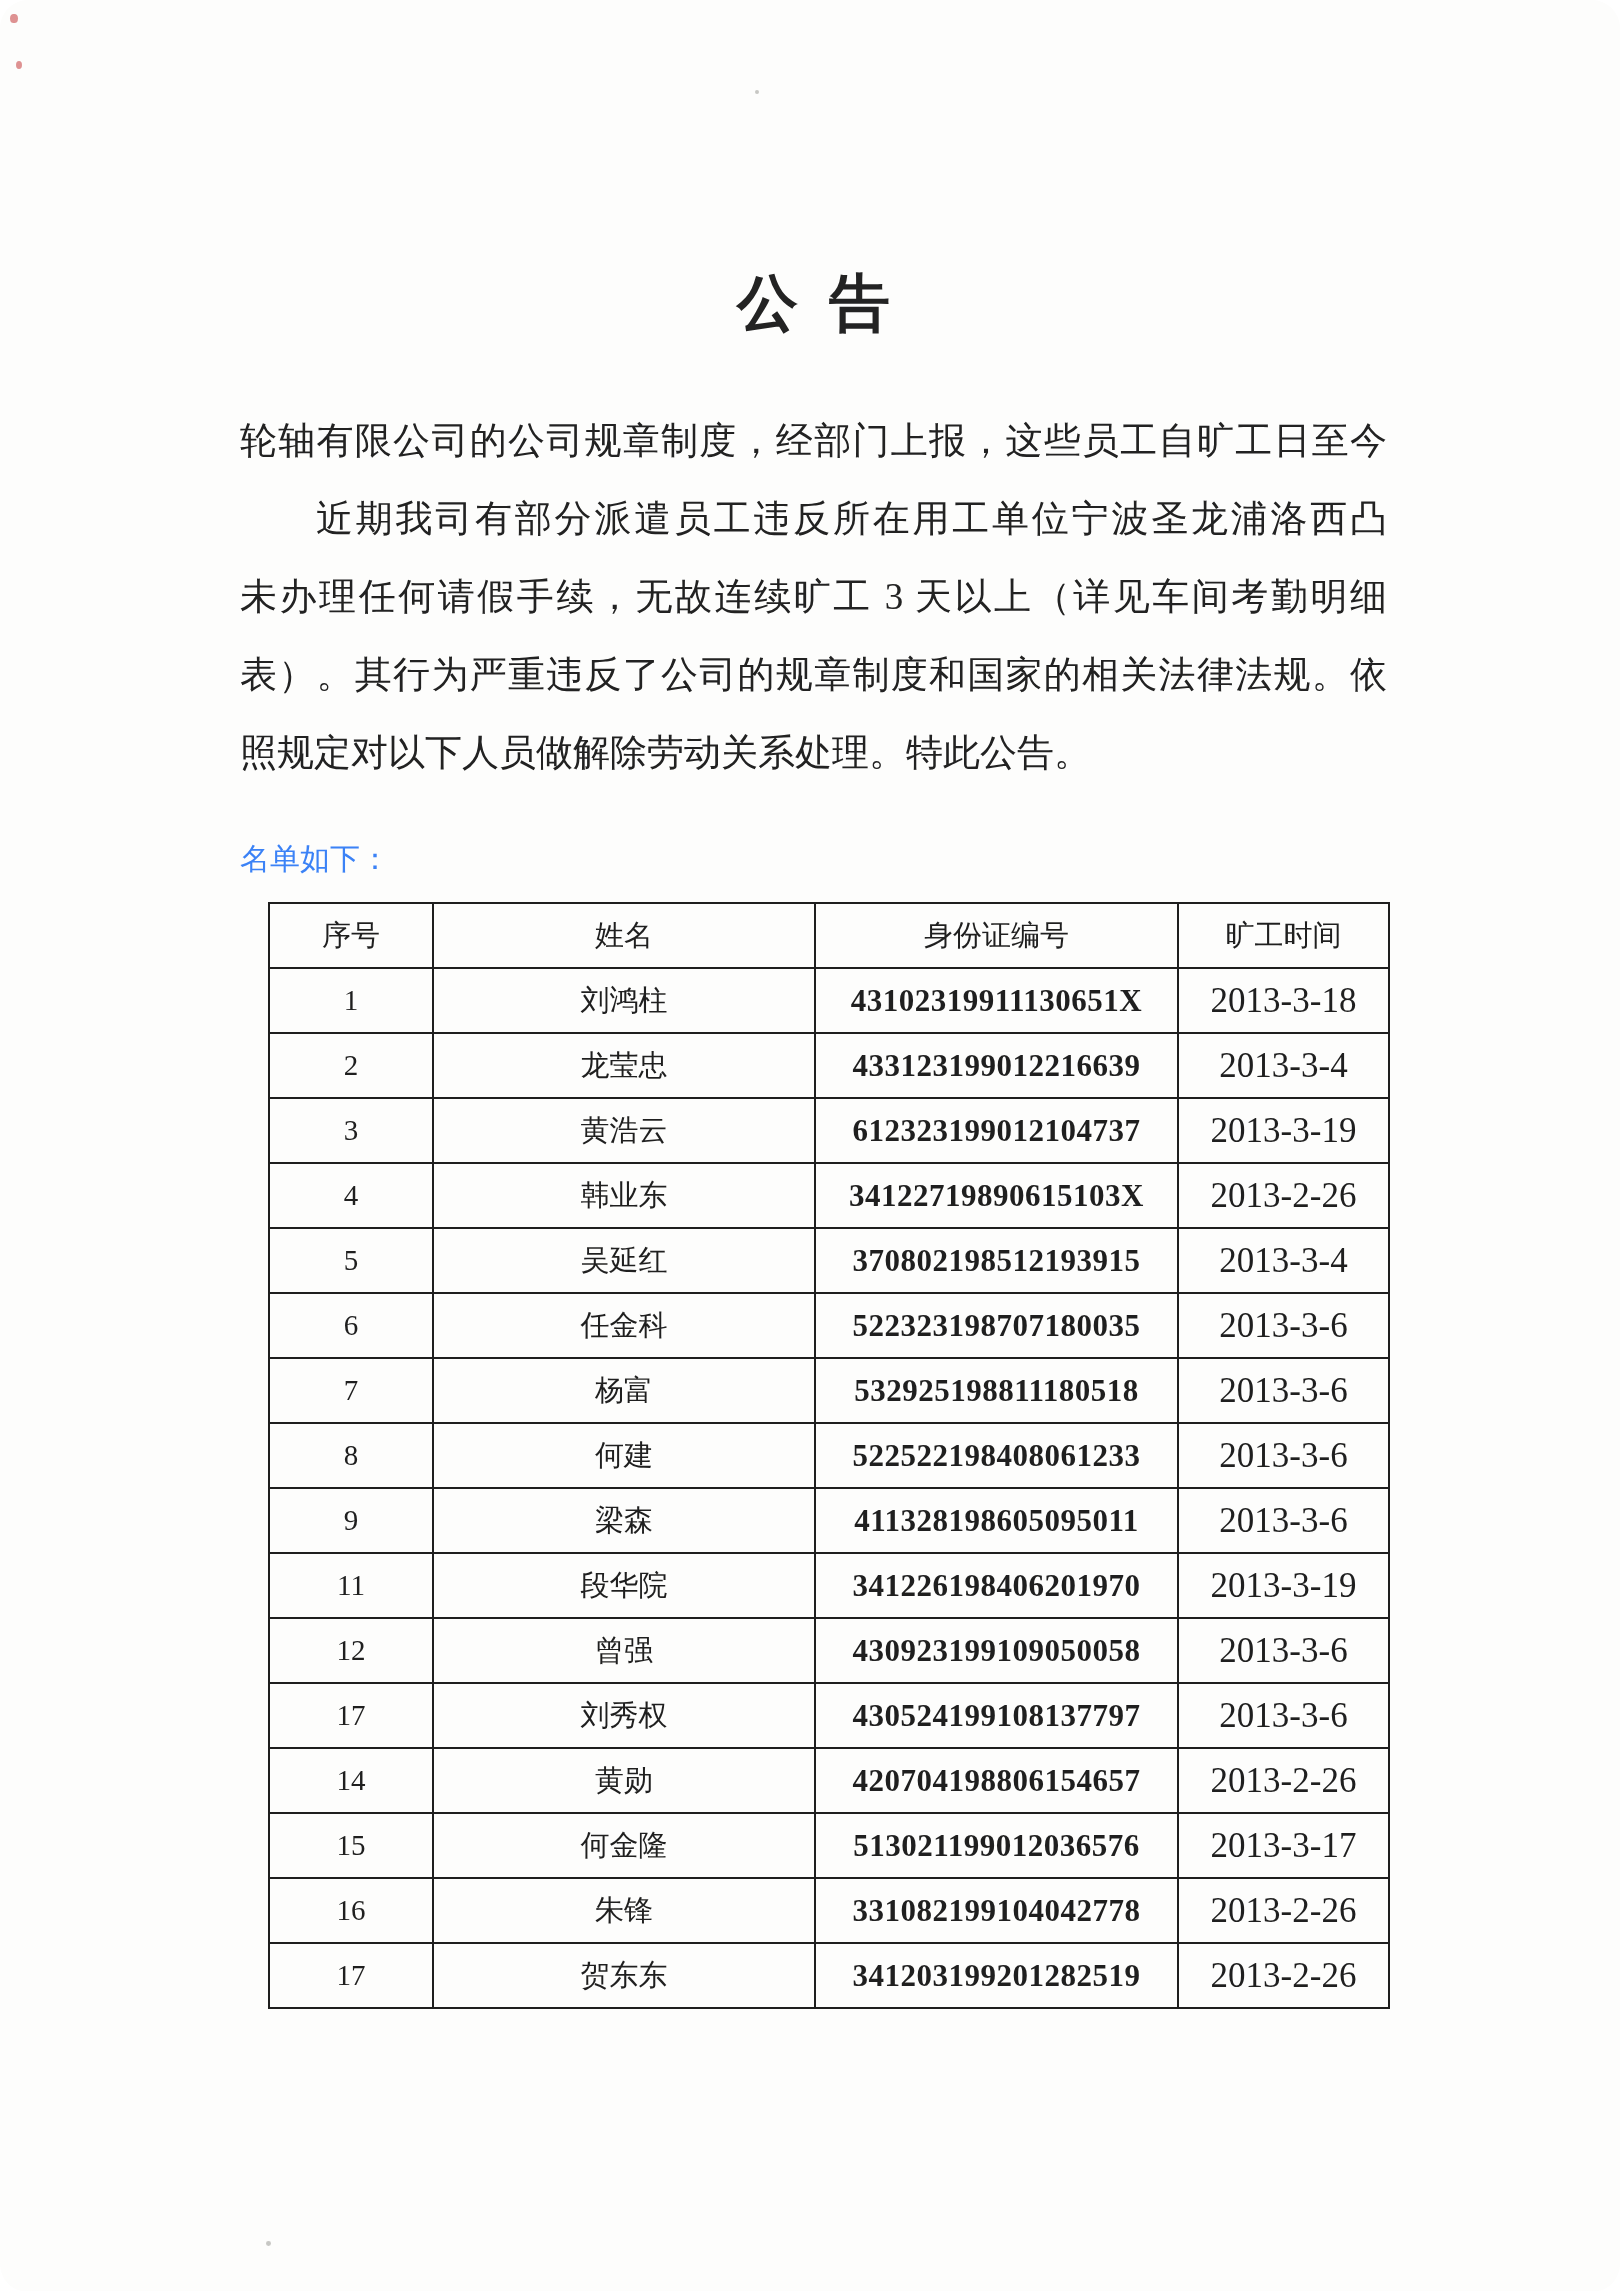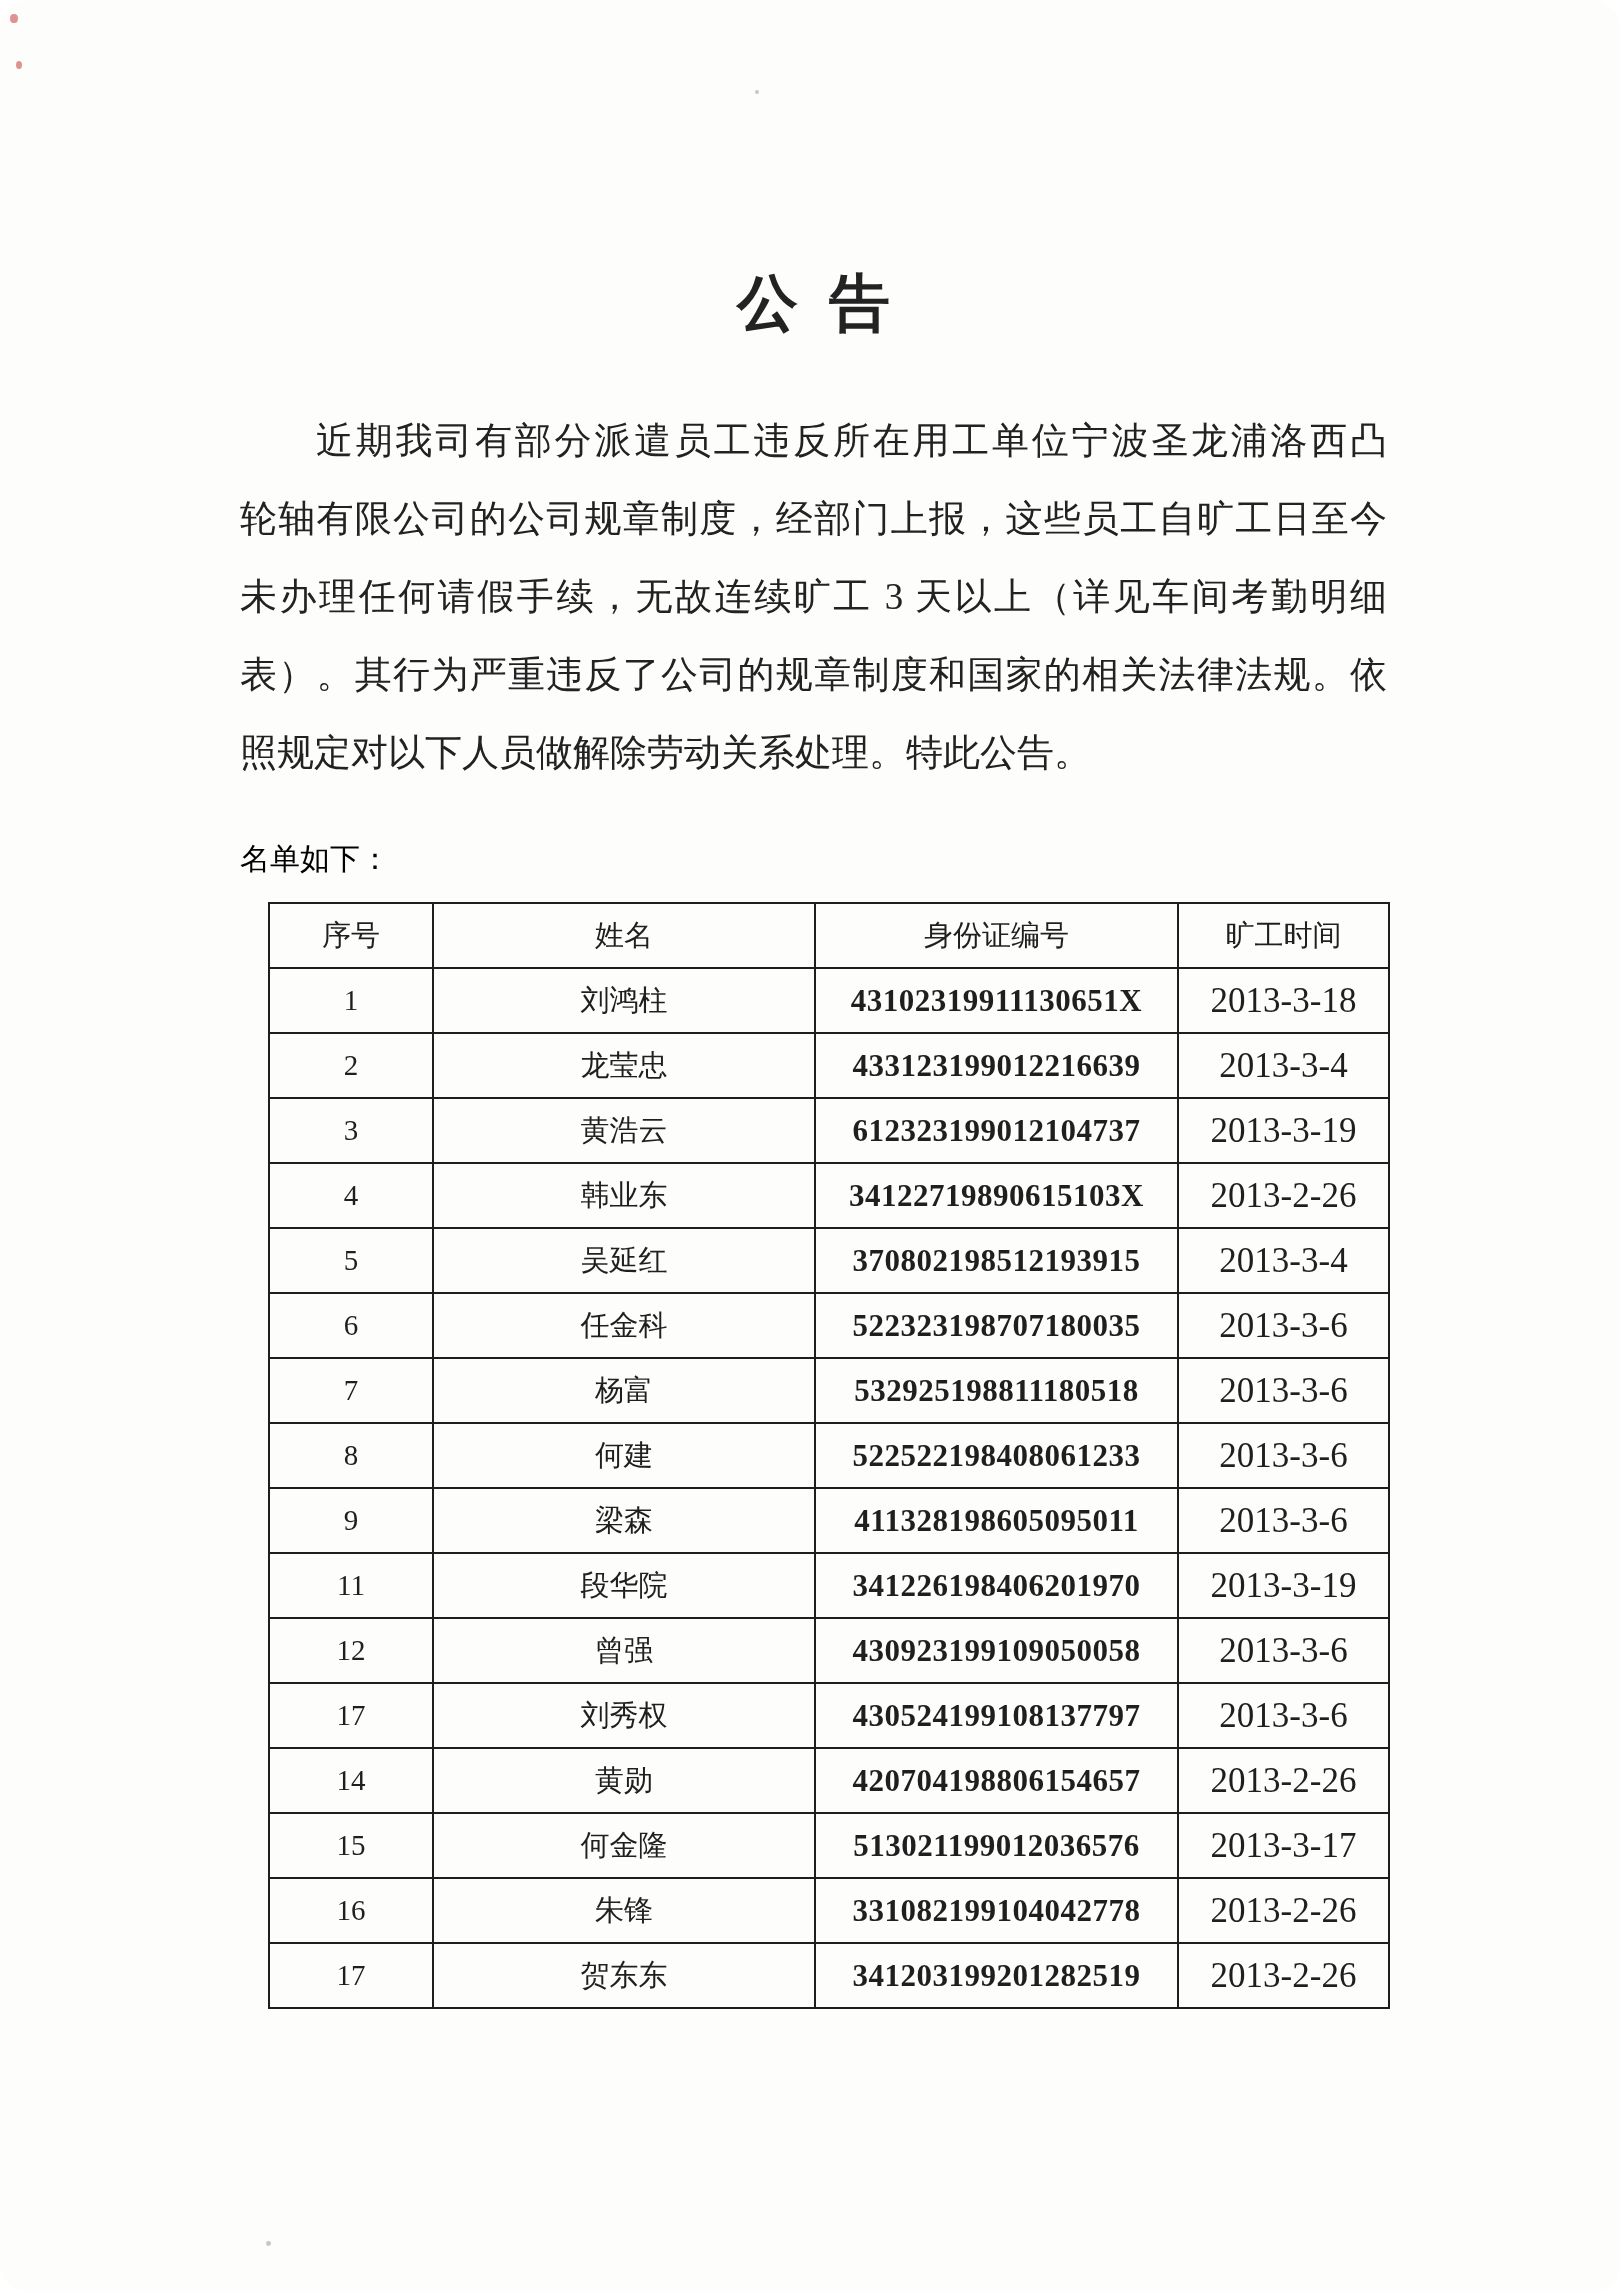--- a/index.html
+++ b/index.html
@@ -50,21 +50,21 @@
   }
   .body-text .line.indent {
     text-indent: 76px;
   }
   .list-intro {
     position: absolute;
     top: 835px;
     left: 240px;
     font-size: 30px;
     line-height: 47px;
-    color: #000000;
+    color: #3b82f6;
   }
   table.roster {
     position: absolute;
     top: 902px;
     left: 228px;
     width: 1119px;
     border-collapse: collapse;
     table-layout: fixed;
     background: transparent;
     margin-left: 40px;
@@ -98,22 +98,22 @@
   }
 </style>
 </head>
 <body>
 
 <div class="page">
 
   <h1 class="title">公 告</h1>
 
   <div class="body-text">
+    <div class="line just">轮轴有限公司的公司规章制度，经部门上报，这些员工自旷工日至今</div>
     <div class="line just indent">近期我司有部分派遣员工违反所在用工单位宁波圣龙浦洛西凸</div>
-    <div class="line just">轮轴有限公司的公司规章制度，经部门上报，这些员工自旷工日至今</div>
     <div class="line just">未办理任何请假手续，无故连续旷工 3 天以上（详见车间考勤明细</div>
     <div class="line just">表）。其行为严重违反了公司的规章制度和国家的相关法律法规。依</div>
     <div class="line">照规定对以下人员做解除劳动关系处理。特此公告。</div>
   </div>
 
   <div class="list-intro">名单如下：</div>
 
   <table class="roster">
     <colgroup>
       <col class="c-index">

